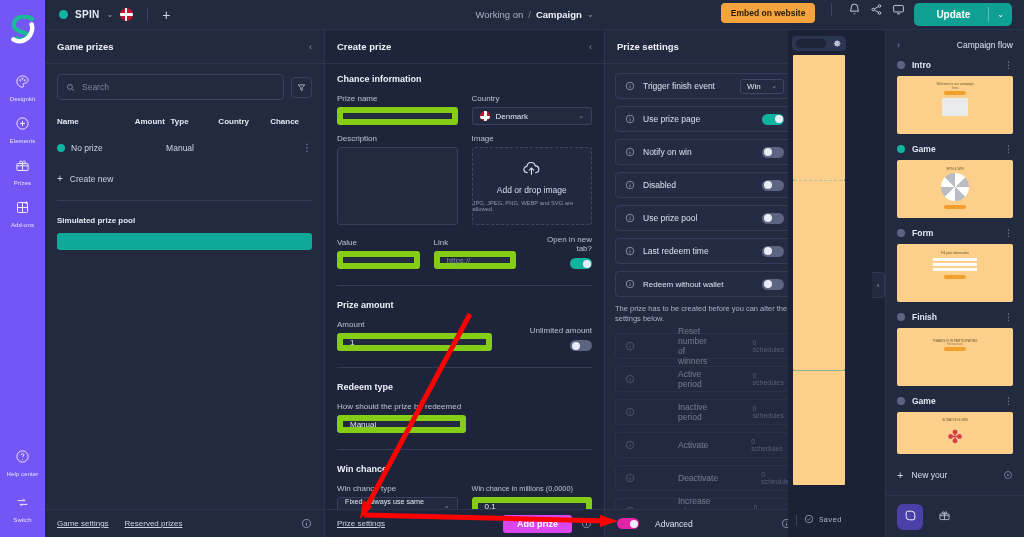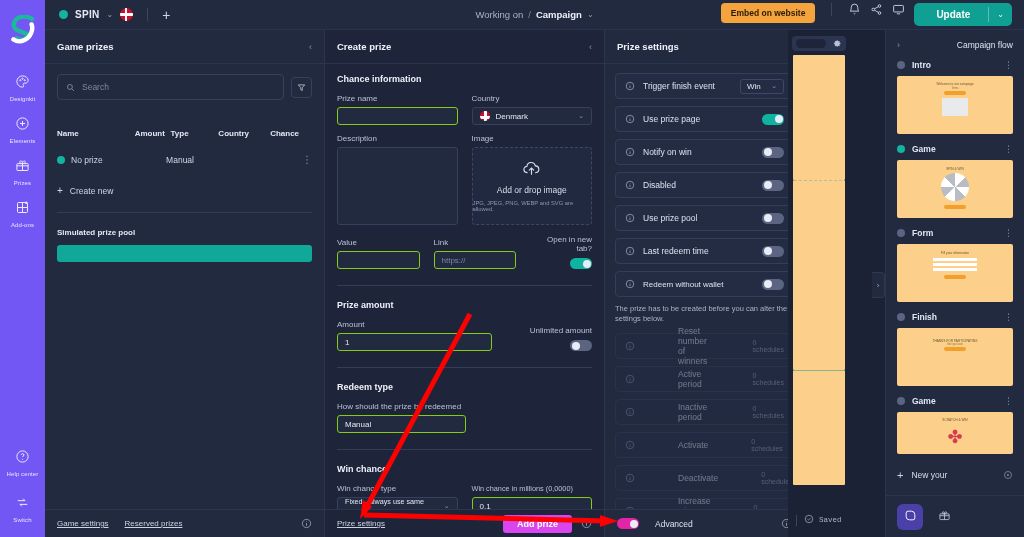--- a/index.html
+++ b/index.html
@@ -92,21 +92,21 @@
     border-radius: 4px; display: flex; align-items: center; gap: 7px; padding: 12px 8px;
     background: #222a40;
   }
   .search-box .ph { font-size: 8.5px; color: #7d879f; }
   .filter-btn {
     width: 21px; height: 21px; border: 1px solid #37405e; border-radius: 4px;
     display: flex; align-items: center; justify-content: center; cursor: pointer;
   }
 
   
-  .tbl-head { display: flex; margin-top: 29px; font-size: 8px; font-weight: bold; color: #e4e8f2; }
+  .tbl-head { display: flex; margin-top: 17px; font-size: 8px; font-weight: bold; color: #e4e8f2; }
   .c-name { width: 78px; } .c-amt { width: 36px; } .c-type { width: 48px; }
   .c-ctry { width: 52px; } .c-chance { width: 42px; }
   .tbl-row { display: flex; align-items: center; margin-top: 17px; font-size: 8.5px; color: #cfd6e6; }
   .tbl-row .c-name { display: flex; align-items: center; gap: 6px; }
   .row-dot { width: 8px; height: 8px; border-radius: 50%; background: #12b3a0; flex: none; }
   .kebab { margin-left: auto; color: #8b95b0; font-size: 10px; letter-spacing: 0; cursor: pointer; line-height: 1; }
   .create-new { display: flex; align-items: center; gap: 7px; margin-top: 20px; font-size: 8.5px; color: #cfd6e6; cursor: pointer; }
   .create-new .pl { font-size: 10px; color: #cfd6e6; }
   .hr { height: 1px; background: #333c58; margin: 16px 0 0; }
   .pool-label { font-size: 8px; font-weight: bold; color: #e4e8f2; margin-top: 15px; }
@@ -118,21 +118,21 @@
     display: flex; align-items: center; padding: 0 12px; gap: 16px;
     border-top: 1px solid #2c3550;
   }
   .foot-link { font-size: 8px; color: #cdd4e4; text-decoration: underline; cursor: pointer; }
   .foot-right { margin-left: auto; display: flex; align-items: center; gap: 8px; }
 
   
   .sec-title { font-size: 9px; font-weight: bold; color: #eef1f8; margin-bottom: 10px; }
   .field-label { font-size: 8px; color: #b9c1d4; margin-bottom: 4px; }
   .inp {
-    height: 18px; border: 1px solid #84cc16; border-radius: 3px; background: #222a40;
+    height: 18px; border: 6px solid #84cc16; border-radius: 3px; background: #222a40;
     display: flex; align-items: center; padding: 0 7px; font-size: 8px; color: #e4e8f2;
     cursor: text;
   }
   .inp.empty { color: #7d879f; }
   .row2 { display: flex; gap: 14px; }
   .col { flex: 1; min-width: 0; }
   .select {
     height: 18px; border: 1px solid #37405e; border-radius: 3px; background: #222a40;
     display: flex; align-items: center; gap: 6px; padding: 0 7px; font-size: 8px;
     color: #e4e8f2; cursor: pointer;

